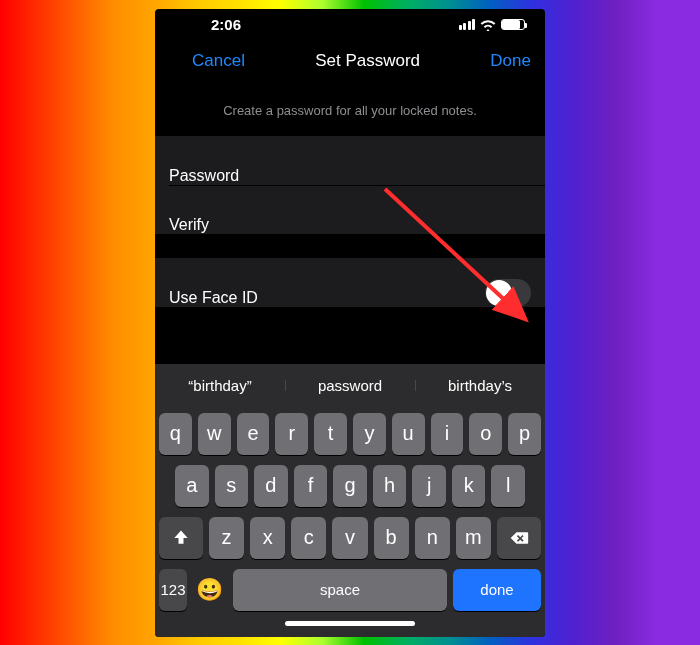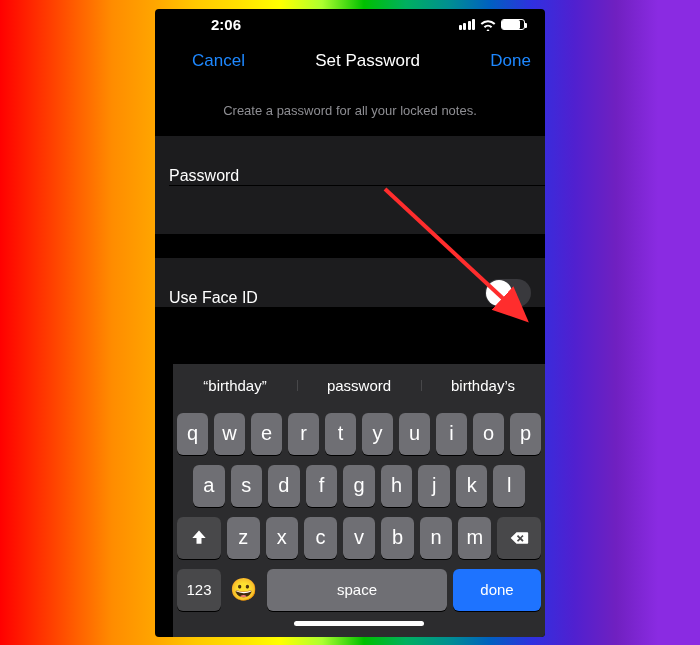--- a/index.html
+++ b/index.html
@@ -38,31 +38,31 @@
   .row .lab { width:106px; color:#fff; }
   .row input { flex:1; background:transparent; border:none; outline:none; color:#fff; font-size:16px; }
   .caret::after { content:""; display:inline-block; width:2px; height:18px; background:#1e88ff; margin-left:1px; vertical-align:middle;}
   .clear { width:18px; height:18px; border-radius:50%; background:#49494d; color:#1c1c1e; display:flex; align-items:center; justify-content:center; font-size:12px; cursor:pointer;}
   .gap { height:24px; background:#000; }
   .toggle { position:relative; width:46px; height:28px; background:#39393d; border-radius:14px; cursor:pointer;}
   .toggle i { position:absolute; left:1px; top:1px; width:26px; height:26px; background:#fff; border-radius:50%; box-shadow:0 1px 2px rgba(0,0,0,.5);}
   
   .arrow { position:absolute; pointer-events:none; }
   
-  .kbd { position:absolute; left:0; right:0; bottom:0; background:#2c2c2e; padding-top:0;margin-left:18px;}
+  .kbd { position:absolute; left:0; right:0; bottom:0; background:#2c2c2e; padding-top:0;}
   .sugg { display:flex; height:44px; align-items:center; }
   .sugg div { flex:1; text-align:center; color:#fff; font-size:15px; position:relative; cursor:pointer;}
   .sugg div + div::before { content:""; position:absolute; left:0; top:20%; bottom:20%; width:1px; background:#48484a;}
   .krow { display:flex; gap:6px; padding:5px 4px; }
   .krow.center { justify-content:center; padding-left:20px; padding-right:20px;}
   .key { flex:1; height:42px; background:#6f6f74; border-radius:6px; display:flex; align-items:center; justify-content:center; font-size:20px; color:#fff; box-shadow:0 1px 0 #000; cursor:pointer;}
   .key.dark { background:#48484a; }
   .key.shift svg, .key.del svg { width:20px; height:20px; }
   .brow { display:flex; gap:6px; padding:5px 4px 6px; align-items:center;}
-  .brow .num { width:44px; height:42px; background:#48484a; border-radius:6px; display:flex; align-items:center; justify-content:center; font-size:15px; color:#fff; box-shadow:0 1px 0 #000; cursor:pointer;}
+  .brow .num { width:28px; height:42px; background:#48484a; border-radius:6px; display:flex; align-items:center; justify-content:center; font-size:15px; color:#fff; box-shadow:0 1px 0 #000; cursor:pointer;}
   .brow .emoji { width:34px; height:42px; display:flex; align-items:center; justify-content:center; font-size:22px; cursor:pointer;}
   .brow .space { flex:1; height:42px; background:#6f6f74; border-radius:6px; display:flex; align-items:center; justify-content:center; font-size:15px; color:#fff; box-shadow:0 1px 0 #000; cursor:pointer;}
   .brow .done { width:88px; height:42px; background:#1e73ff; border-radius:6px; display:flex; align-items:center; justify-content:center; font-size:15px; color:#fff; box-shadow:0 1px 0 #000; cursor:pointer;}
   .homebar { height:20px; display:flex; align-items:flex-start; justify-content:center; }
   .homebar i { width:130px; height:5px; background:#fff; border-radius:3px; margin-top:4px;}
 </style>
 </head>
 <body>
 
 <div class="phone">
@@ -91,20 +91,21 @@
     <span class="link">Done</span>
   </div>
   <div class="subtitle">Create a password for all your locked notes.</div>
 
   <div class="group">
     <div class="row">
       <span class="lab">Password</span>
       <input type="password" style="">
     </div>
     <div class="row">
+      <span class="lab">Verify</span>
       <input type="password" style="">
     </div>
   </div>
   <div class="gap"></div>
   <div class="group">
     <div class="row">
       <span class="lab" style="width:auto;flex:1">Use Face ID</span>
       <span class="toggle">
           <i></i>
         </span>

